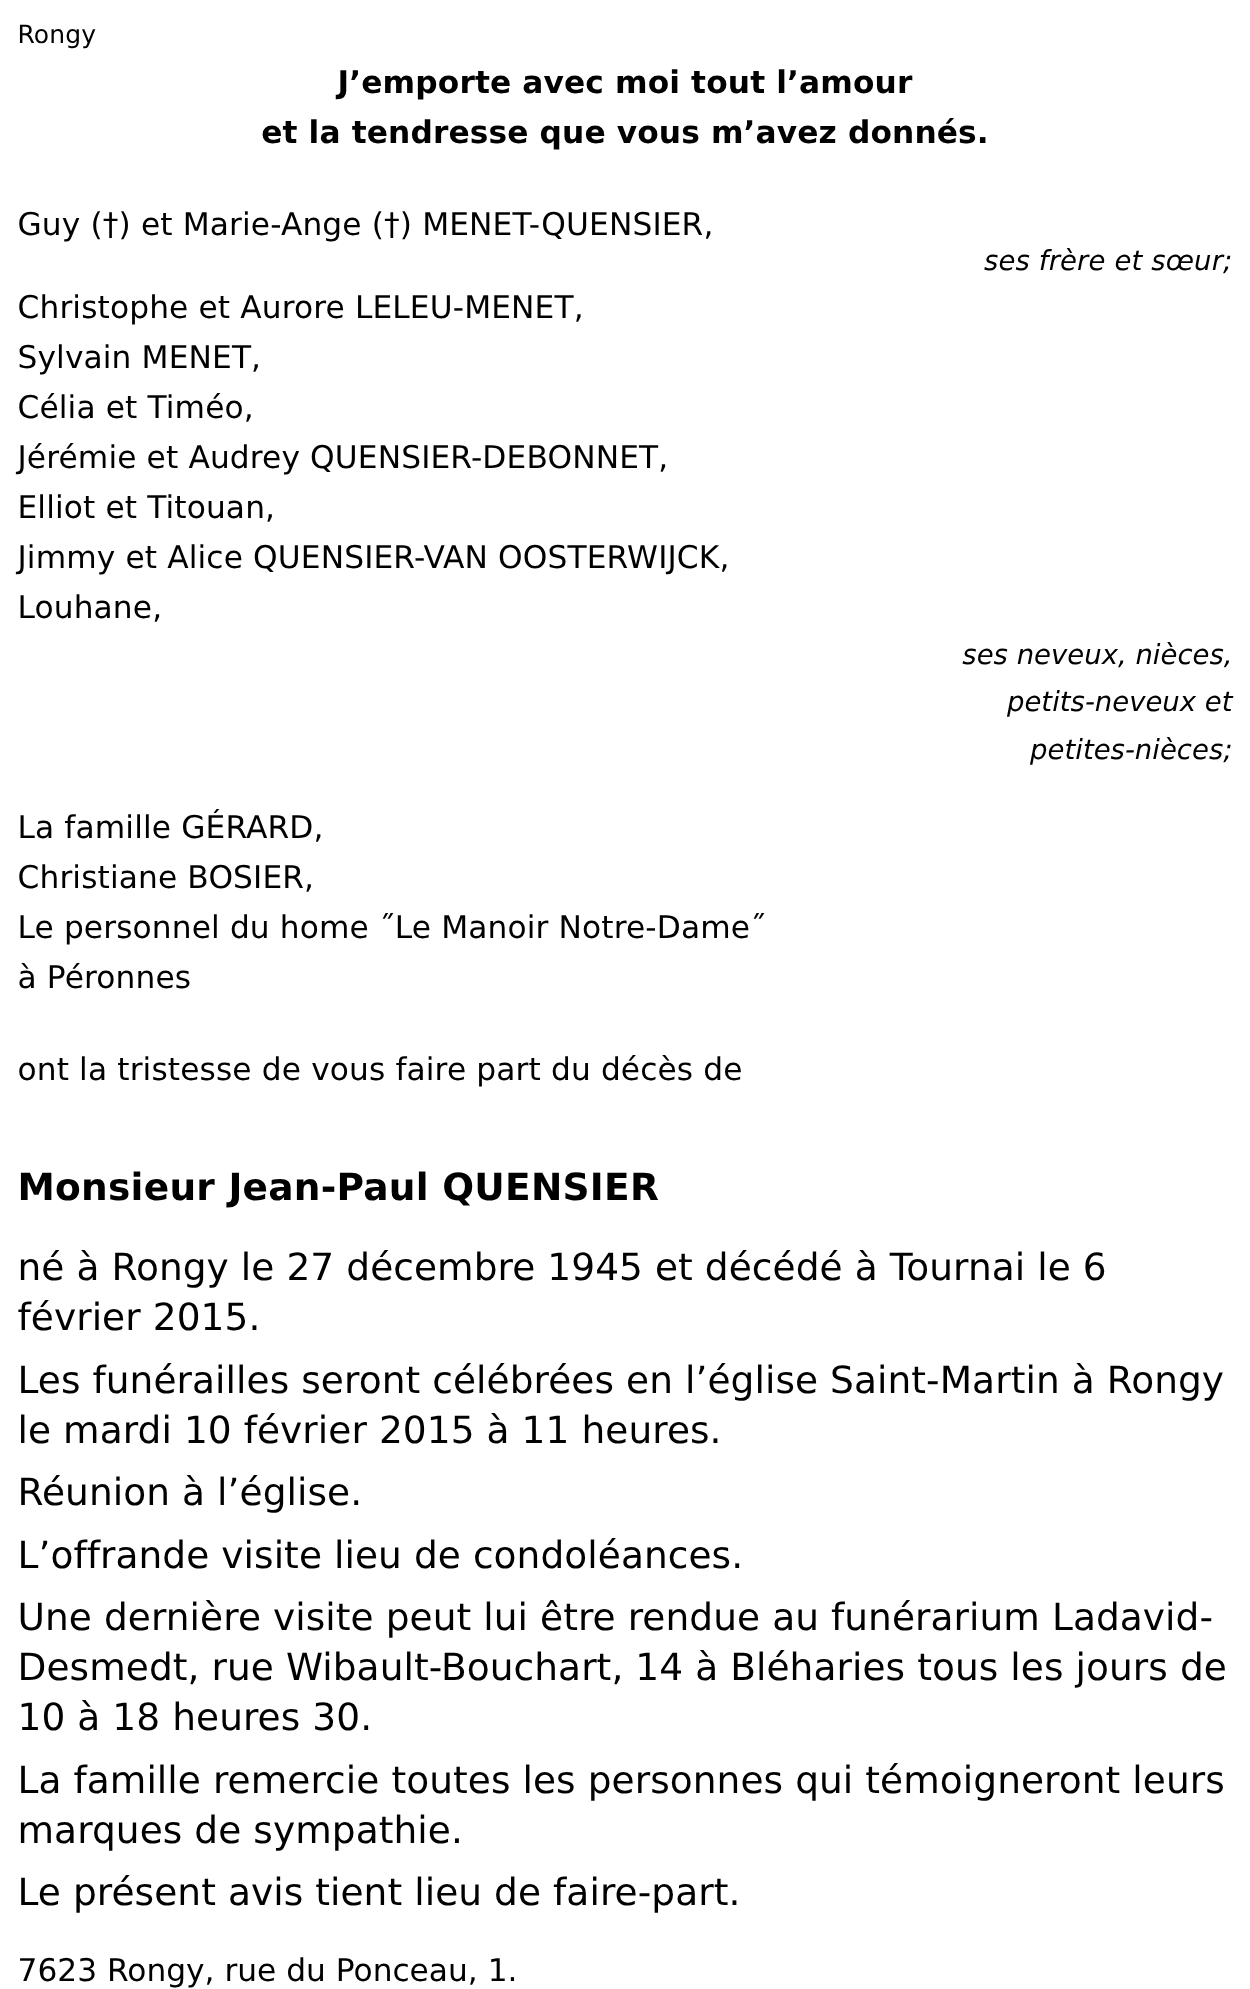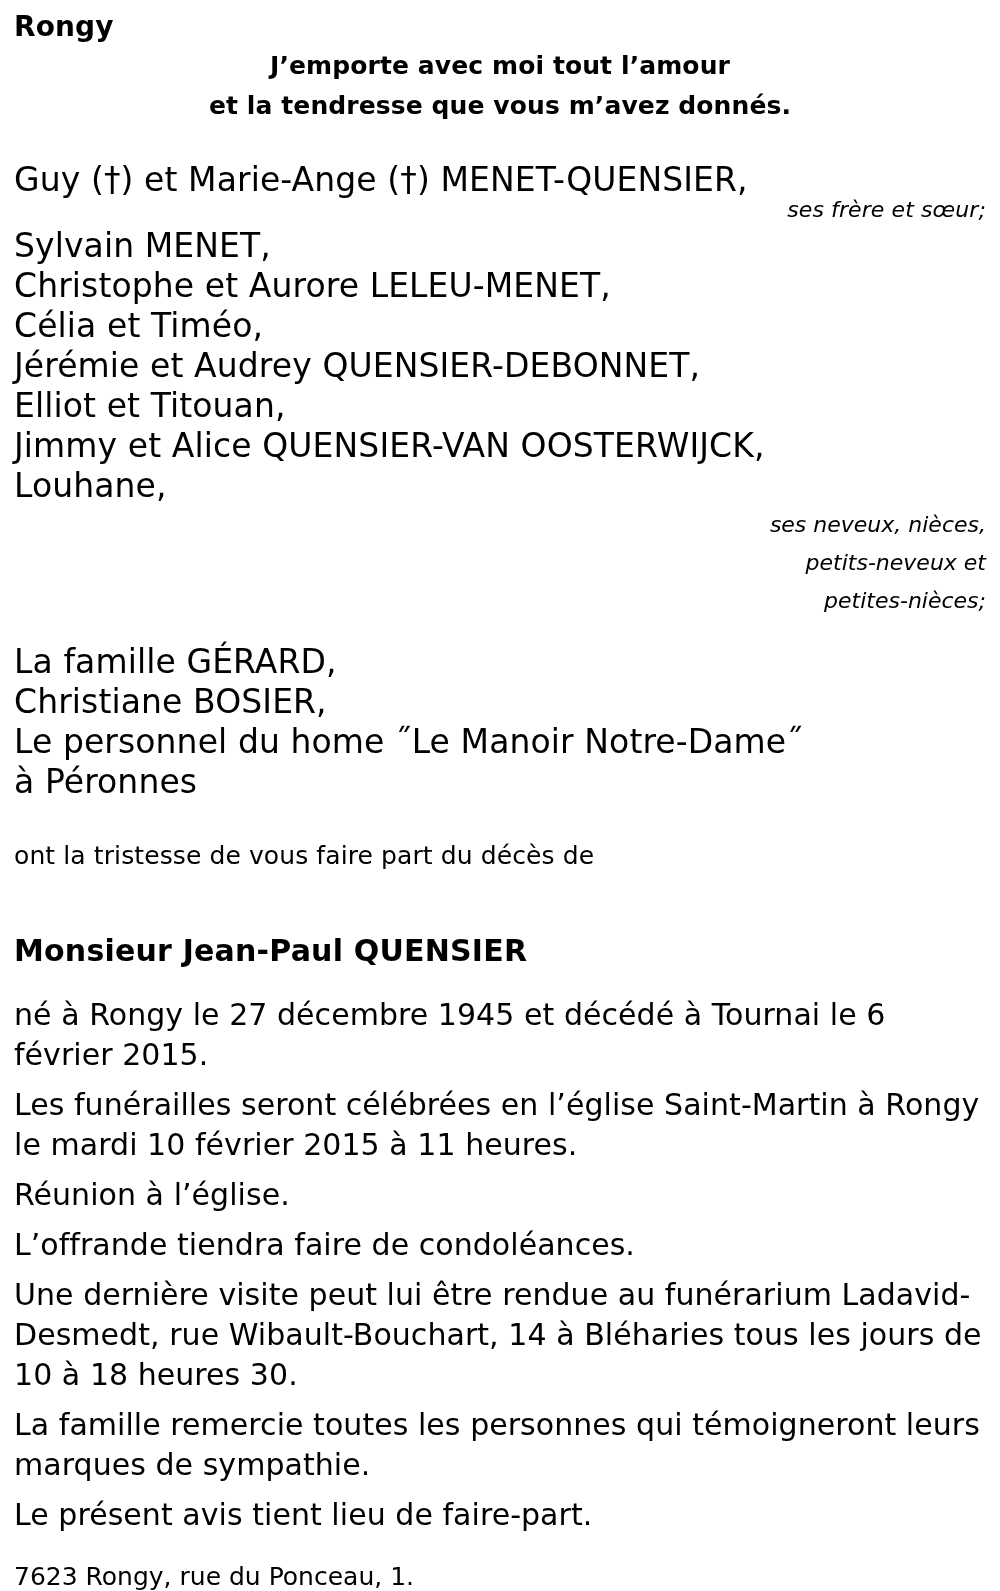--- a/index.html
+++ b/index.html
@@ -17,41 +17,40 @@
     position: relative;
     width: 1000px;
     min-height: 1591px;
     padding: 0;
     box-sizing: border-box;
   }
   .inner {
     padding: 8px 14px 0 14px;
   }
   .locality {
-    font-size: 28px;
+    font-size: 20px;
     line-height: 38px;
     letter-spacing: 0.1px;
-    font-weight: bold;
   }
   .quote {
     font-size: 25px;
     font-weight: bold;
     line-height: 40px;
     letter-spacing: 0.1px;
     text-align: center;
   }
   .gap-small { height: 26px; }
   .gap-med { height: 22px; }
   .gap-large { height: 34px; }
 
   .family-block {
     position: relative;
   }
   .name-line {
-    font-size: 33px;
+    font-size: 25px;
     line-height: 40px;
     letter-spacing: 0.1px;
     white-space: nowrap;
   }
   .relation {
     font-size: 22px;
     font-style: italic;
     line-height: 36px;
     text-align: right;
     letter-spacing: 0.1px;
@@ -106,22 +105,22 @@
     <div class="gap-large"></div>
 
     <div class="family-block">
       <div class="name-line">Guy (†) et Marie-Ange (†) MENET-QUENSIER,</div>
       <div class="relation relation-inline" style="top: 32px;">ses frère et sœur;</div>
     </div>
 
     <div class="gap-small"></div>
 
     <div class="family-block">
+      <div class="name-line">Christophe et Aurore LELEU-MENET,</div>
       <div class="name-line">Sylvain MENET,</div>
-      <div class="name-line">Christophe et Aurore LELEU-MENET,</div>
       <div class="name-line">Célia et Timéo,</div>
       <div class="name-line">Jérémie et Audrey QUENSIER-DEBONNET,</div>
       <div class="name-line">Elliot et Titouan,</div>
       <div class="name-line">Jimmy et Alice QUENSIER-VAN OOSTERWIJCK,</div>
       <div class="name-line">Louhane,</div>
 
       <div class="relation-block">
         <div>ses neveux, nièces,</div>
         <div>petits-neveux et</div>
         <div>petites-nièces;</div>
@@ -143,21 +142,21 @@
 
     <div class="gap-med"></div>
 
     <div class="deceased">Monsieur Jean-Paul QUENSIER</div>
 
     <div class="gap-med"></div>
 
     <div class="para">né à Rongy le 27 décembre 1945 et décédé à Tournai le 6 février 2015.</div>
     <div class="para">Les funérailles seront célébrées en l’église Saint-Martin à Rongy le mardi 10 février 2015 à 11 heures.</div>
     <div class="para">Réunion à l’église.</div>
-    <div class="para">L’offrande tiendra faire de condoléances.</div>
+    <div class="para">L’offrande visite lieu de condoléances.</div>
     <div class="para">Une dernière visite peut lui être rendue au funérarium Ladavid-Desmedt, rue Wibault-Bouchart, 14 à Bléharies tous les jours de 10 à 18 heures 30.</div>
     <div class="para">La famille remercie toutes les personnes qui témoigneront leurs marques de sympathie.</div>
     <div class="para">Le présent avis tient lieu de faire-part.</div>
 
     <div class="gap-med"></div>
 
     <div class="address">7623 Rongy, rue du Ponceau, 1.</div>
 
   </div>
 </div>

